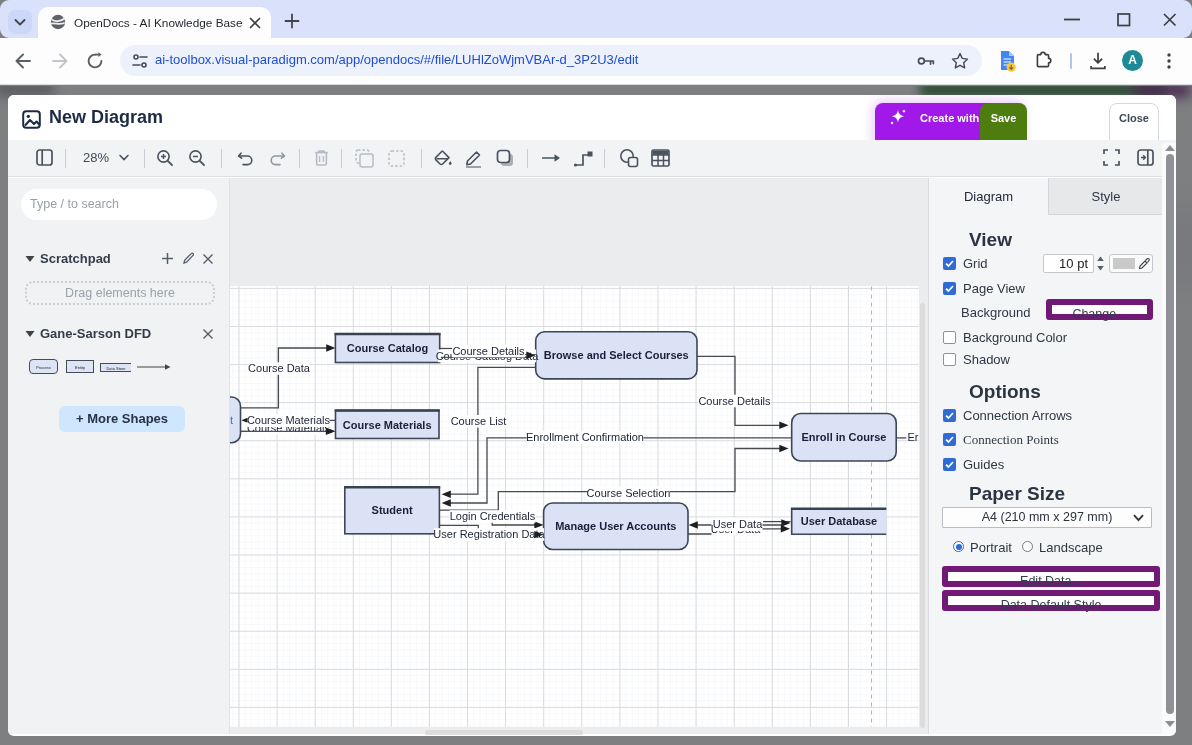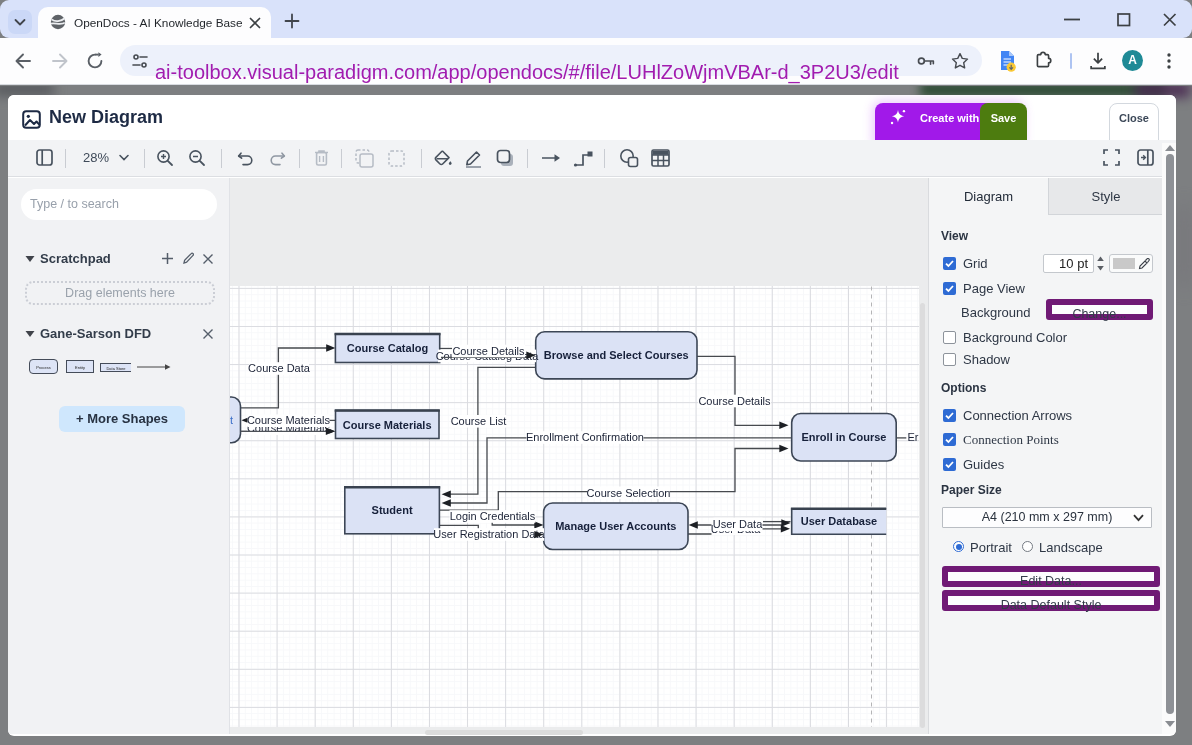--- a/index.html
+++ b/index.html
@@ -6,21 +6,21 @@
 html,body { width:1192px; height:745px; overflow:hidden; font-family:"Liberation Sans", sans-serif; }
 #root { position:relative; width:1192px; height:745px; background:#7d7f81; }
 
 
 #tabstrip { position:absolute; left:0; top:0; width:1192px; height:38px; background:#d9e2fa;border-radius:9px; }
 #chev { position:absolute; left:8px; top:10px; width:24px; height:24px; border-radius:7px; background:#cbd8f7; }
 #tab { position:absolute; left:38px; top:7px; width:233px; height:31px; background:#fdfdfe; border-radius:10px 10px 0 0; }
 #tabtitle { position:absolute; left:36px; top:8.5px; font-size:11.8px; color:#1f2328; white-space:nowrap; }
 #navbar { position:absolute; left:0; top:38px; width:1192px; height:47px; background:#fdfdfe; border-bottom:1px solid #d8dbe0; }
 #omnibox { position:absolute; left:120px; top:7px; width:862px; height:31px; border-radius:16px; background:#edf1fb; }
-#url { position:absolute; left:35px; top:6.5px; font-size:20px; color:#a21caf; white-space:nowrap; letter-spacing:0px;margin-top:9px; }
+#url { position:absolute; left:35px; top:6.5px; font-size:13px; color:#1d4ed8; white-space:nowrap; letter-spacing:0px; }
 
 
 #backdrop { position:absolute; left:0; top:86px; width:1192px; height:659px; background:#7d7f81; overflow:hidden; }
 
 
 #app { position:absolute; left:8px; top:95px; width:1168px; height:641px; background:#ffffff; border-radius:6px; overflow:hidden; }
 #appheader { position:absolute; left:0; top:0; width:1168px; height:45px; background:#fff; }
 #apptitle { position:absolute; left:41px; top:12px; font-size:18px; font-weight:bold; color:#1d2a44; }
 .hbtn { position:absolute; top:8px; height:45px; border-radius:8px; font-size:11px; font-weight:bold; text-align:center; }
 #btn-ai { left:867px; width:147px; background:#a119e9; color:#fff; line-height:30px; box-shadow:0 0 10px 3px rgba(186,80,244,0.28); }
@@ -52,21 +52,21 @@
   background-position: 8.5px 1.9px, 8.5px 1.9px, 2.15px 1.9px, 2.15px 1.9px;
 }
 #diagram { position:absolute; left:0; top:0; width:698px; height:556px; }
 #hscroll { position:absolute; left:195px; top:552px; width:158px; height:5px; background:#dcdcdc; border-radius:3px; }
 #vscroll { position:absolute; left:690px; top:125px; width:5px; height:425px; background:#dcdcdd; border-radius:3px; }
 
 
 #rightpanel { position:absolute; left:920px; top:83px; width:234px; height:556px; background:#f4f5f6; border-left:1px solid #d9dbde; }
 #tab-style { position:absolute; left:119px; top:0; width:115px; height:37px; background:#e7e8ea; border-left:1px solid #d2d5d9; border-bottom:1px solid #d2d5d9; text-align:center; line-height:37px; font-size:13px; color:#2e3745; }
 #tab-diagram { position:absolute; left:0; top:0; width:119px; height:37px; text-align:center; line-height:37px; font-size:13px; color:#222b38; }
-.rp-bold { position:absolute; font-size:12px; font-weight:bold; color:#2b3442; }
+.rp-bold { position:absolute; font-size:19px; font-weight:bold; color:#2b3442;margin-left:28px; }
 .rp-label { position:absolute; font-size:13px; color:#2e3745; }
 .rp-btn { position:absolute; left:13px; width:218px; height:21px; background:#fdfdfe; border:6px solid #701a75; border-radius:3px; text-align:center; font-size:12.5px; color:#333c49; line-height:19px; }
 .cb { position:absolute; left:14px; width:13px; height:13px; }
 .cb-on { background:#2e6bd4; border-radius:2px; }
 .cb-off { background:#fff; border:1px solid #8d939b; border-radius:2px; }
 .cb-on svg { position:absolute; left:1px; top:1px; }
 
 
 #appscroll { position:absolute; left:1154px; top:48px; width:14px; height:591px; background:#fbfbfb; }
 #appthumb { position:absolute; left:4px; top:11px; width:8px; height:560px; background:#8e9196; border-radius:4px; }

